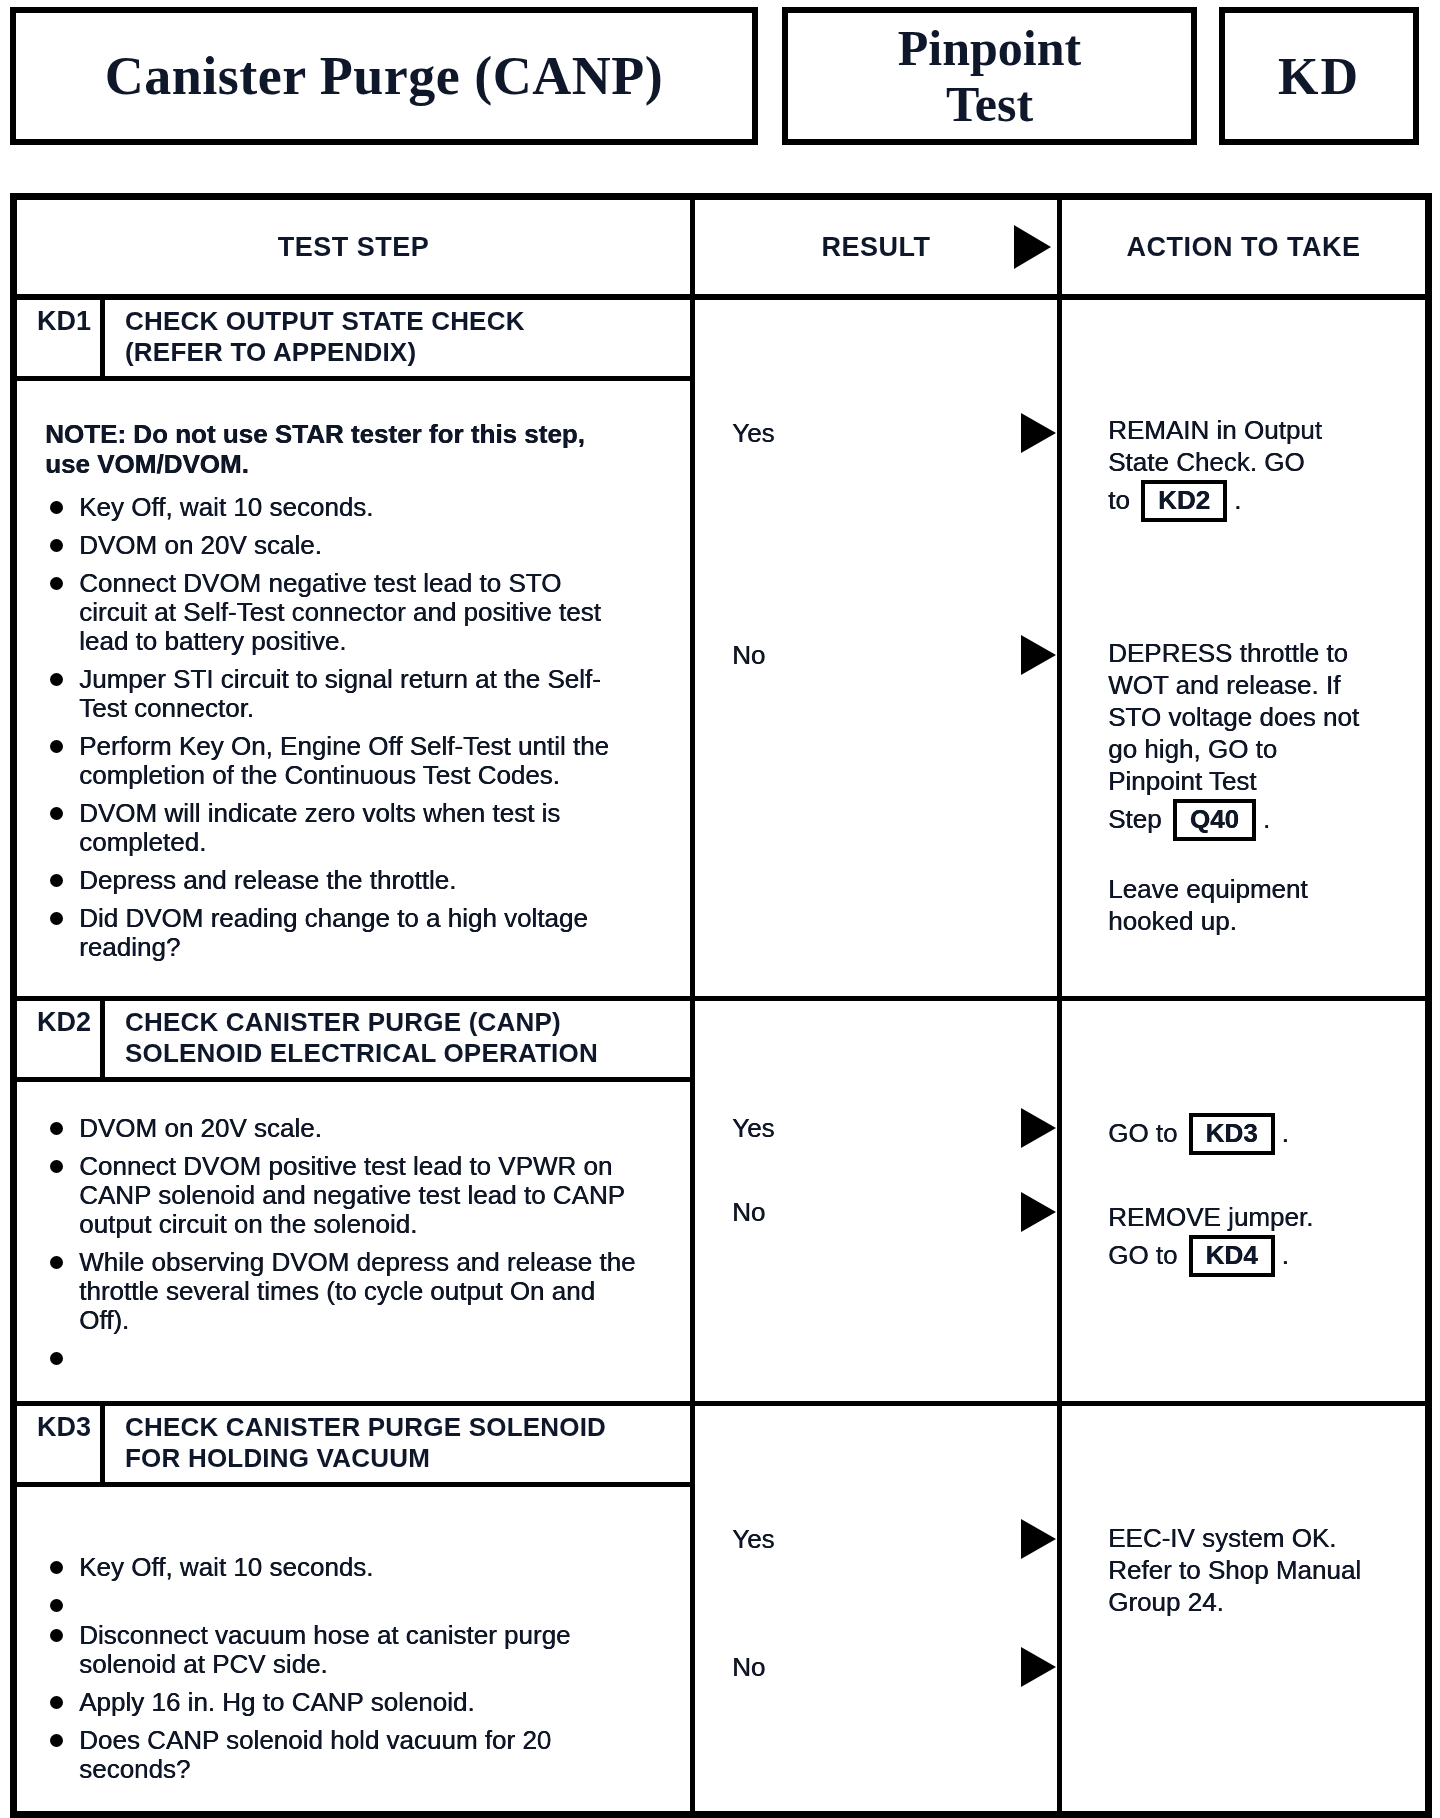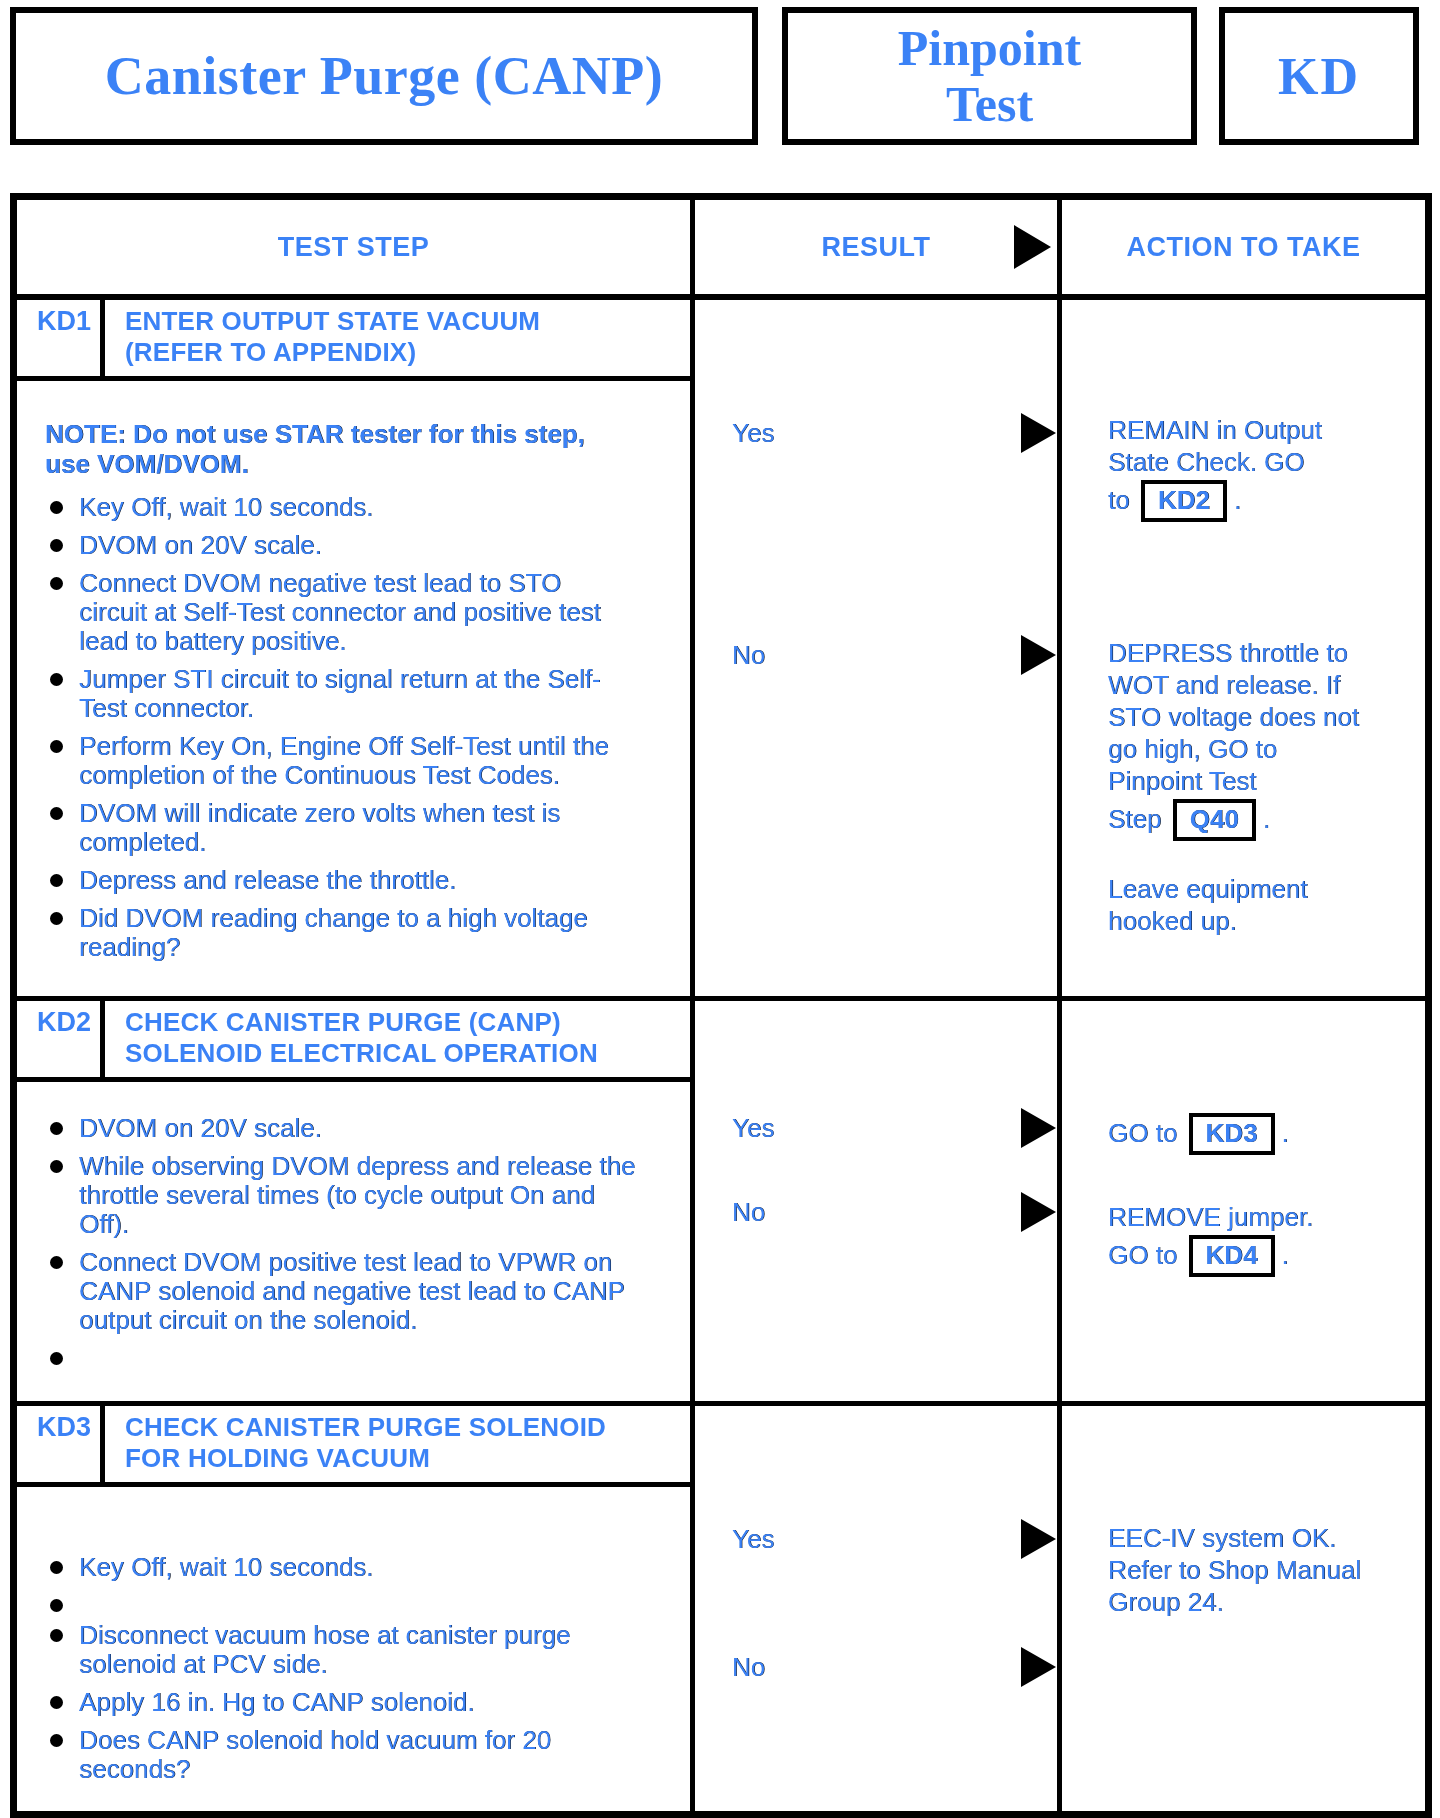--- a/index.html
+++ b/index.html
@@ -1,16 +1,16 @@
 <!DOCTYPE html>
 <html><head>
 <meta charset="utf-8">
 <style>
   html,body{margin:0;padding:0;background:#fff;}
-  .page{position:relative;width:1440px;height:1818px;background:#ffffff;color:#3b82f6;
+  .page{position:relative;width:1440px;height:1818px;background:#ffffff;color:#0f172a;
         font-family:"Liberation Sans",sans-serif;overflow:hidden;}
   .body-ink{text-shadow:0.45px 0 0 #000;}
 
   
   .top-row{position:absolute;top:7px;left:10px;display:flex;}
   .hbox{border:6px solid #000;box-sizing:border-box;height:138px;display:flex;
         align-items:center;justify-content:center;background:#fff;}
   .title-box{width:748px;}
   .title-box .t{font-family:"Liberation Serif",serif;font-weight:700;font-size:54px;letter-spacing:0.5px;}
   .type-box{width:415px;margin-left:24px;flex-direction:column;line-height:56px;}
@@ -97,21 +97,21 @@
         <span>RESULT</span>
         <span class="arrow"></span>
       </div>
       <div class="th th-action">ACTION TO TAKE</div>
     </div>
 
     <div class="section sec-kd1">
       <div class="cell cell-step">
         <div class="step-header">
           <div class="step-id">KD1</div>
-          <div class="step-title">ENTER OUTPUT STATE VACUUM
+          <div class="step-title">CHECK OUTPUT STATE CHECK
 (REFER TO APPENDIX)</div>
         </div>
         <div class="note body-ink">NOTE: Do not use STAR tester for this step,
 use VOM/DVOM.</div>
         <ul class="bullets body-ink">
           <li>
               <span class="dot"></span>
               <span class="txt">Key Off, wait 10 seconds.</span>
             </li>
           <li>
@@ -186,29 +186,29 @@
           <div class="step-title">CHECK CANISTER PURGE (CANP)
 SOLENOID ELECTRICAL OPERATION</div>
         </div>
         <ul class="bullets body-ink">
           <li>
               <span class="dot"></span>
               <span class="txt">DVOM on 20V scale.</span>
             </li>
           <li>
               <span class="dot"></span>
+              <span class="txt">Connect DVOM positive test lead to VPWR on
+CANP solenoid and negative test lead to CANP
+output circuit on the solenoid.</span>
+            </li>
+          <li>
+              <span class="dot"></span>
               <span class="txt">While observing DVOM depress and release the
 throttle several times (to cycle output On and
 Off).</span>
-            </li>
-          <li>
-              <span class="dot"></span>
-              <span class="txt">Connect DVOM positive test lead to VPWR on
-CANP solenoid and negative test lead to CANP
-output circuit on the solenoid.</span>
             </li>
           <li>
               <span class="dot"></span>
             </li>
         </ul>
       </div>
       <div class="cell cell-result">
         <div class="outcome-result r-yes body-ink">
           <span>Yes</span>
           <span class="arrow"></span>

